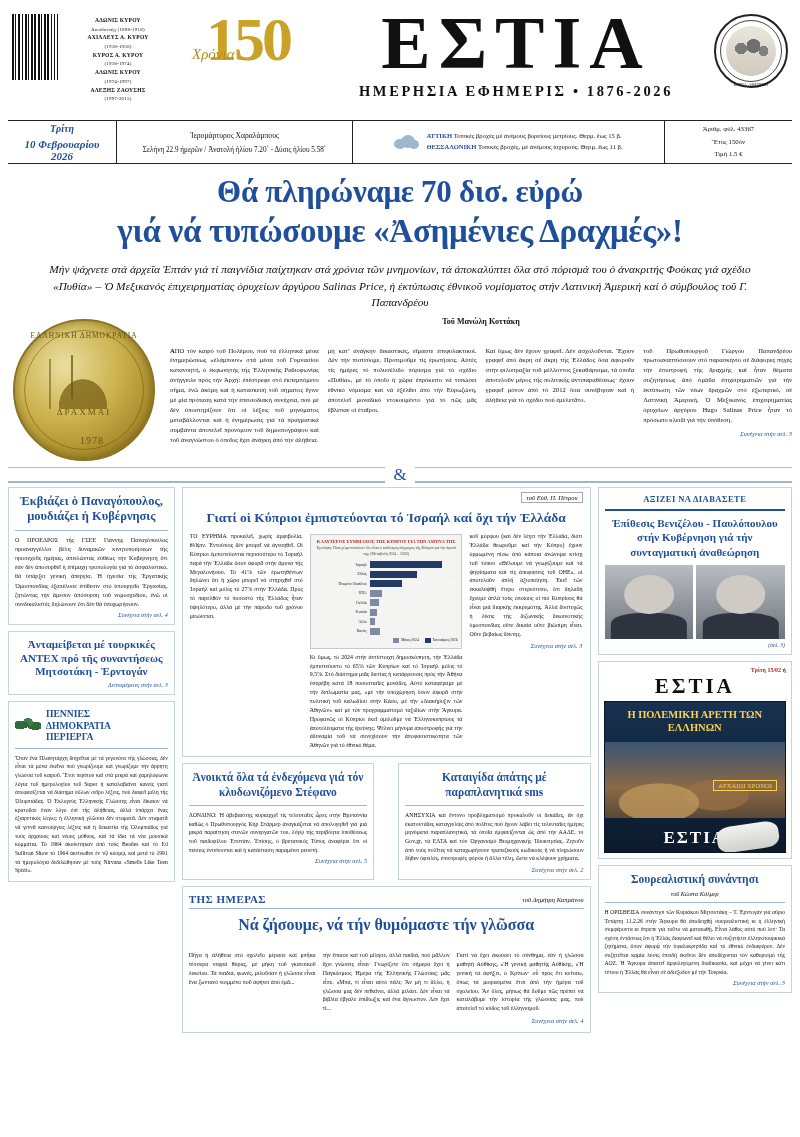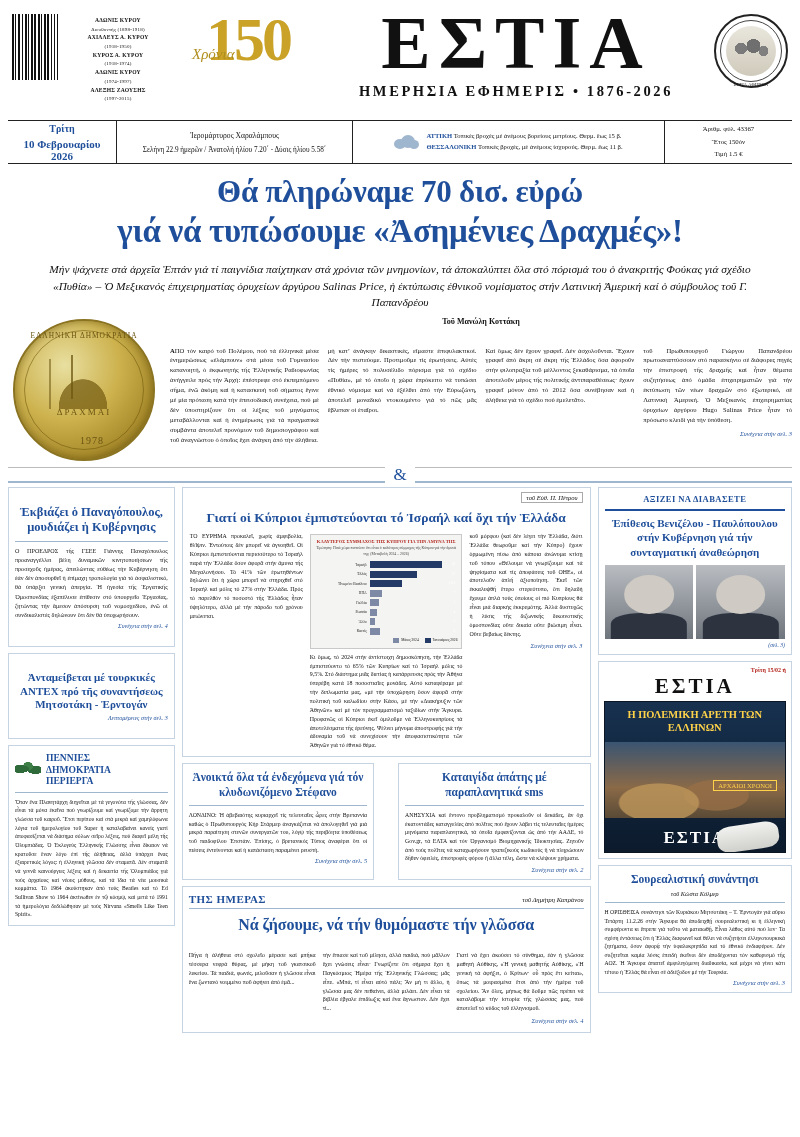--- a/index.html
+++ b/index.html
@@ -35,21 +35,21 @@
       radial-gradient(circle at 30% 45%, #7a7a7a 0 6px, transparent 6px),
       radial-gradient(circle at 55% 40%, #6f6f6f 0 7px, transparent 7px),
       radial-gradient(circle at 75% 50%, #808080 0 5px, transparent 5px),
       linear-gradient(#e9e6dd,#cfcabb);
   }
   .seal .cap { position:absolute; bottom:-1px; left:0; right:0; text-align:center; font-size:4.3px; letter-spacing:.3px; }
 
   
   .infobar { display:flex; border-top:1px solid #222; border-bottom:1px solid #222; margin-top:2px; height:44px; font-size:7.4px; }
   .ib { padding:3px 6px; display:flex; flex-direction:column; justify-content:center; }
-  .ib.date { width:108px; color:#1f4f9b; font-weight:bold; text-align:center; align-items:center; }
+  .ib.date { width:108px; color:#1f4f9b; font-weight:bold; font-style:italic; text-align:center; align-items:center; }
   .ib.date .d1 { font-size:10px; }
   .ib.date .d2 { font-size:11px; margin-top:4px; }
   .ib.saint { width:236px; border-left:1px solid #222; text-align:center; align-items:center; color:#111; }
   .ib.saint .s1 { font-size:7.6px; }
   .ib.saint .s2 { font-size:7.2px; margin-top:6px; }
   .ib.weather { flex:1; border-left:1px solid #222; display:flex; flex-direction:row; align-items:center; gap:6px; }
   .cloudicon { width:26px; height:18px; position:relative; flex:none; }
   .cloudicon .c { position:absolute; background:#9fb6cf; border-radius:50%; }
   .cloudicon .c1{ left:0; top:6px; width:12px; height:10px;}
   .cloudicon .c2{ left:7px; top:2px; width:14px; height:13px;}
@@ -93,21 +93,21 @@
   
   .grid { display:flex; gap:7px; }
   .col-left { width:168px; }
   .col-mid { width:412px; }
   .col-right { width:196px; }
 
   .boxtitle { color:#1f4f9b; font-weight:bold; text-align:center; line-height:1.25; }
   .hr-thin { border-top:1px solid #9fb6cf; margin:5px 0; }
   .hr-thick { border-top:2px solid #1f4f9b; margin:5px 0; }
 
-  .teaser { border:1px solid #c6d3e2; padding:17px 6px; margin-bottom:6px; background:#fff; }
+  .teaser { border:1px solid #c6d3e2; padding:6px 6px; margin-bottom:6px; background:#fff; }
   .teaser .t { font-size:12.5px; }
   .teaser .body { font-size:6.1px; line-height:1.5; text-align:justify; margin-top:5px; }
   .teaser .more { font-style:italic; color:#1f4f9b; font-size:6.1px; text-align:right; margin-top:3px; }
 
   .curio { border:1px solid #c6d3e2; padding:6px; }
   .curio .hdr { display:flex; align-items:center; gap:5px; color:#1f4f9b; font-weight:bold; font-size:9.6px; line-height:1.2; }
   .leaf { width:26px; height:18px; flex:none; position:relative; }
   .leaf:before{content:"";position:absolute;inset:0;background:
      radial-gradient(ellipse at 20% 50%, #2f6b3a 0 30%, transparent 31%),
      radial-gradient(ellipse at 50% 35%, #3d7f47 0 26%, transparent 27%),

